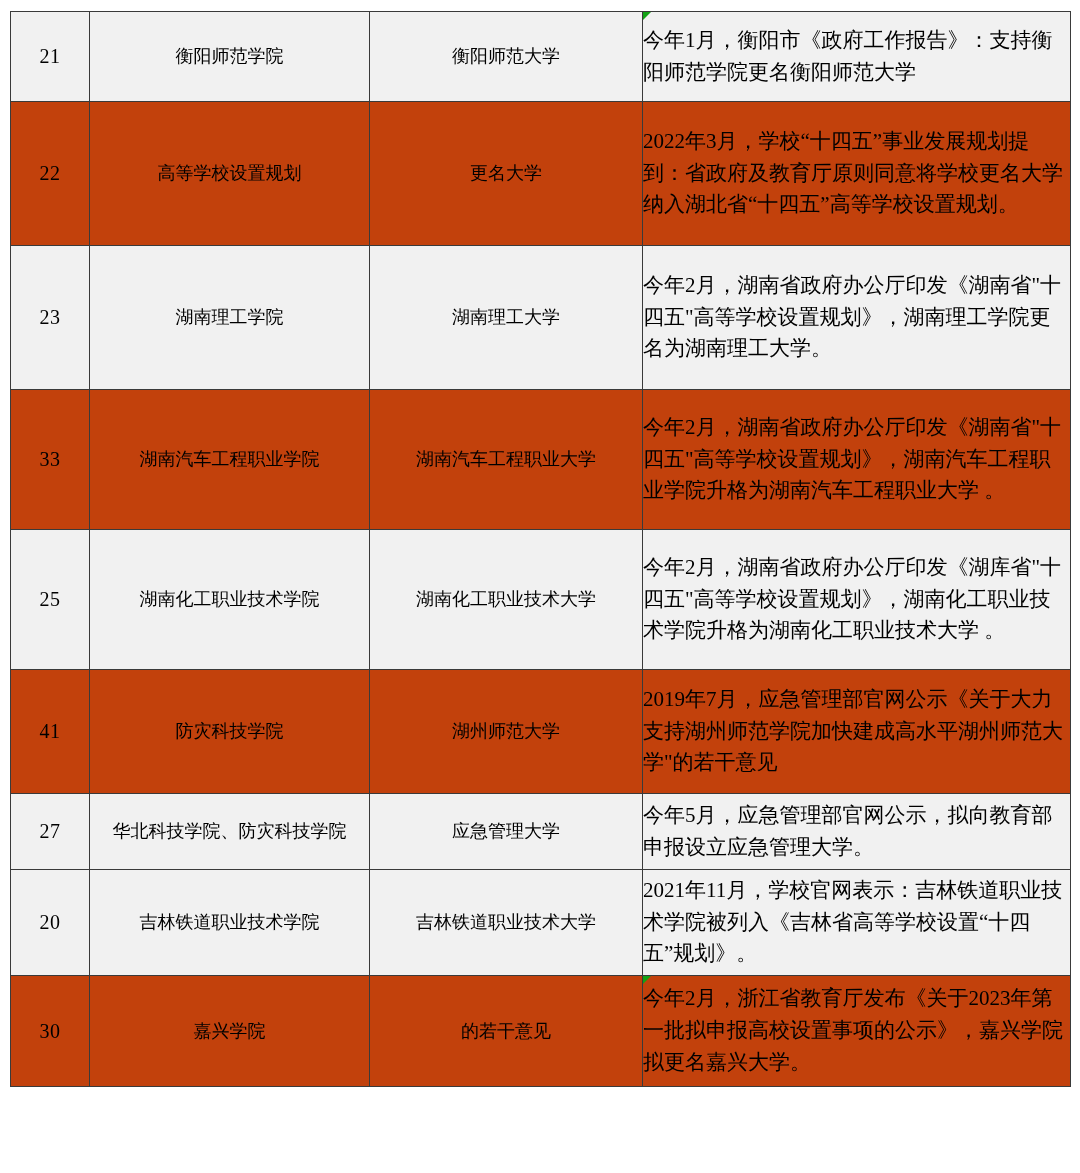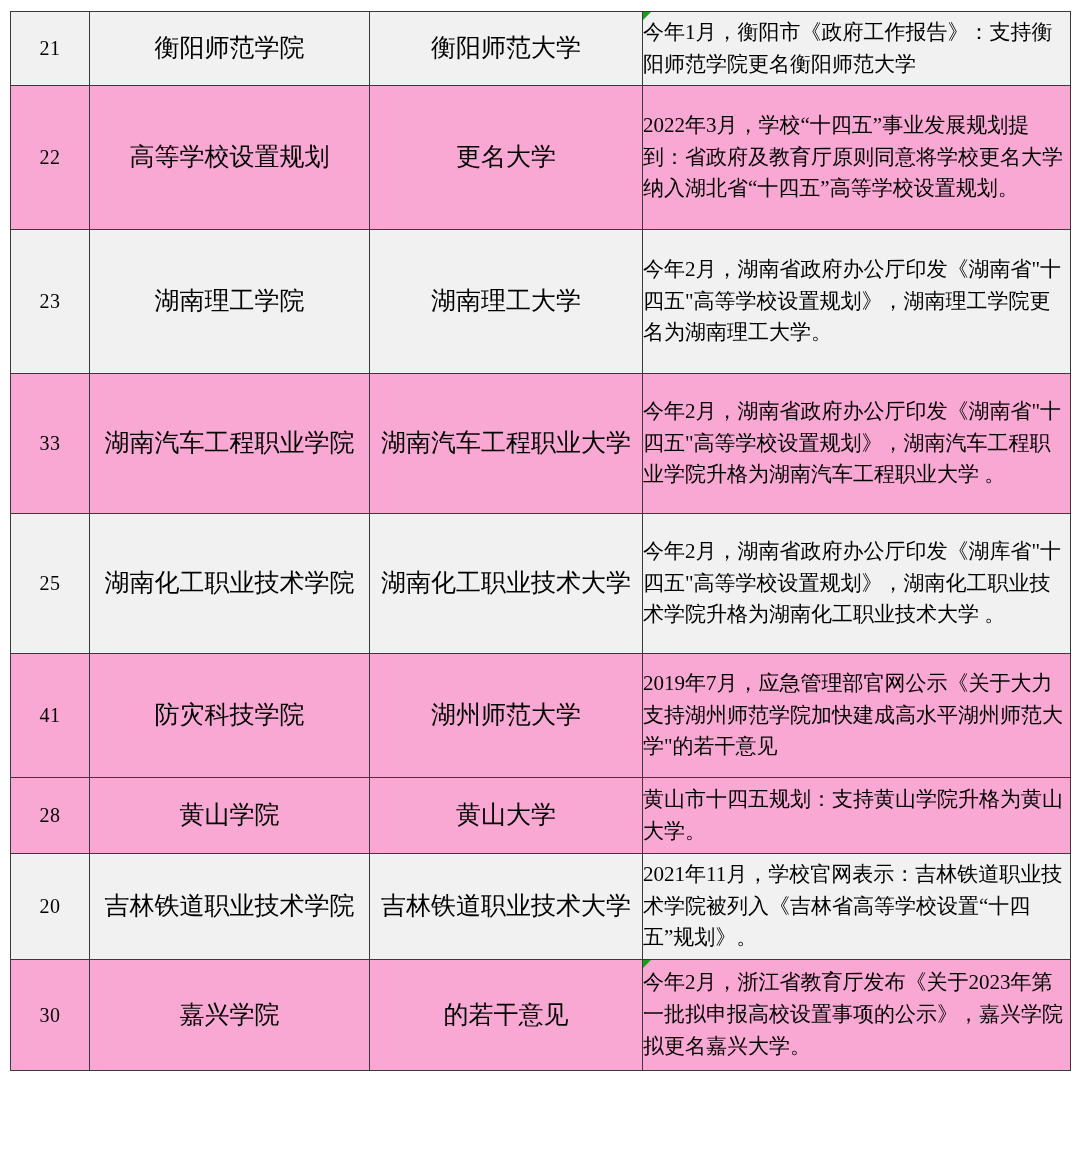--- a/index.html
+++ b/index.html
@@ -34,35 +34,35 @@
   table.grid col.c-num   { width: 79px; }
   table.grid col.c-old   { width: 280px; }
   table.grid col.c-new   { width: 273px; }
   table.grid col.c-desc  { width: 428px; }
 
   table.grid td {
     border: 1px solid #3a3a3a;
     padding: 0;
     vertical-align: middle;
     color: #000000;
-    background: #f9a8d4;
+    background: #c2410c;
   }
 
   tr.shaded td { background: #f1f1f1; }
 
   td.num {
     text-align: center;
     font-size: 20px;
     line-height: 1.25;
     letter-spacing: 0.5px;
   }
 
   td.name {
     text-align: center;
-    font-size: 25px;
+    font-size: 18px;
     line-height: 1.45;
     padding: 2px 6px;
   }
 
   td.desc {
     position: relative;
     text-align: left;
     font-size: 21px;
     line-height: 1.52;
     padding: 3px 4px 3px 5px;
@@ -79,21 +79,21 @@
     top: 0;
     left: 0;
     width: 0;
     height: 0;
     border-top: 8px solid #13a215;
     border-right: 8px solid transparent;
     pointer-events: none;
   }
 
   
-  .h21 { height: 74px; }
+  .h21 { height: 90px; }
   .h22 { height: 144px; }
   .h23 { height: 144px; }
   .h24 { height: 140px; }
   .h25 { height: 140px; }
   .h26 { height: 124px; }
   .h27 { height: 76px; }
   .h28 { height: 76px; }
   .h29 { height: 106px; }
   .h30 { height: 111px; }
 </style>
@@ -158,29 +158,29 @@
 
       <tr class="h26">
         <td class="num">41</td>
         <td class="name">防灾科技学院</td>
         <td class="name">湖州师范大学</td>
         <td class="desc">
           <span class="txt">2019年7月，应急管理部官网公示《关于大力支持湖州师范学院加快建成高水平湖州师范大学"的若干意见</span>
         </td>
       </tr>
 
-
-      <tr class="h28">
-        <td class="num">28</td>
-        <td class="name">黄山学院</td>
-        <td class="name">黄山大学</td>
-        <td class="desc">
-          <span class="txt">黄山市十四五规划：支持黄山学院升格为黄山大学。</span>
-        </td>
-      </tr>
+      <tr class="shaded h27">
+        <td class="num">27</td>
+        <td class="name">华北科技学院、防灾科技学院</td>
+        <td class="name">应急管理大学</td>
+        <td class="desc">
+          <span class="txt">今年5月，应急管理部官网公示，拟向教育部申报设立应急管理大学。</span>
+        </td>
+      </tr>
+
 
       <tr class="shaded h29">
         <td class="num">20</td>
         <td class="name">吉林铁道职业技术学院</td>
         <td class="name">吉林铁道职业技术大学</td>
         <td class="desc">
           <span class="txt">2021年11月，学校官网表示：吉林铁道职业技术学院被列入《吉林省高等学校设置“十四五”规划》。</span>
         </td>
       </tr>
 

